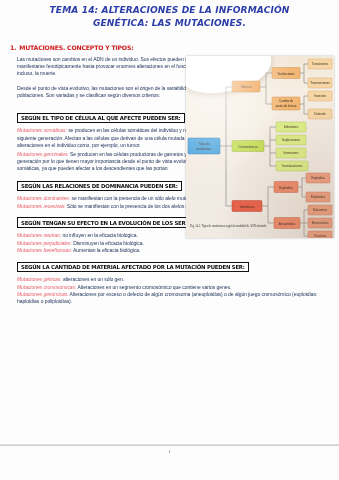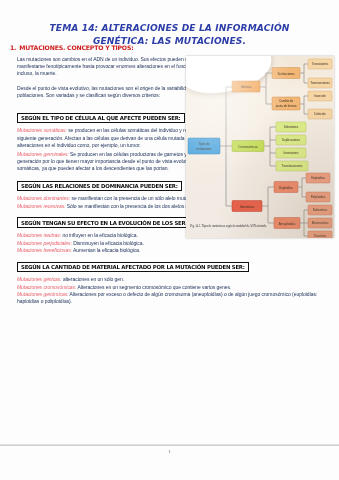--- a/index.html
+++ b/index.html
@@ -24,21 +24,21 @@
   
   .doc-title {
     color: #2d3ea8;
     font-family: "DejaVu Sans", sans-serif;
     font-style: italic;
     font-weight: bold;
     font-size: 9.1px;
     line-height: 12.5px;
     letter-spacing: 0.1px;
     text-align: center;
-    padding: 22px 26px 0 26px;
+    padding: 4px 26px 0 26px;
     margin: 0;
   }
 
   
   .section-num {
     position: absolute;
     left: 10px;
     top: 44px;
     color: #cf2222;
     font-family: "DejaVu Sans", sans-serif;

